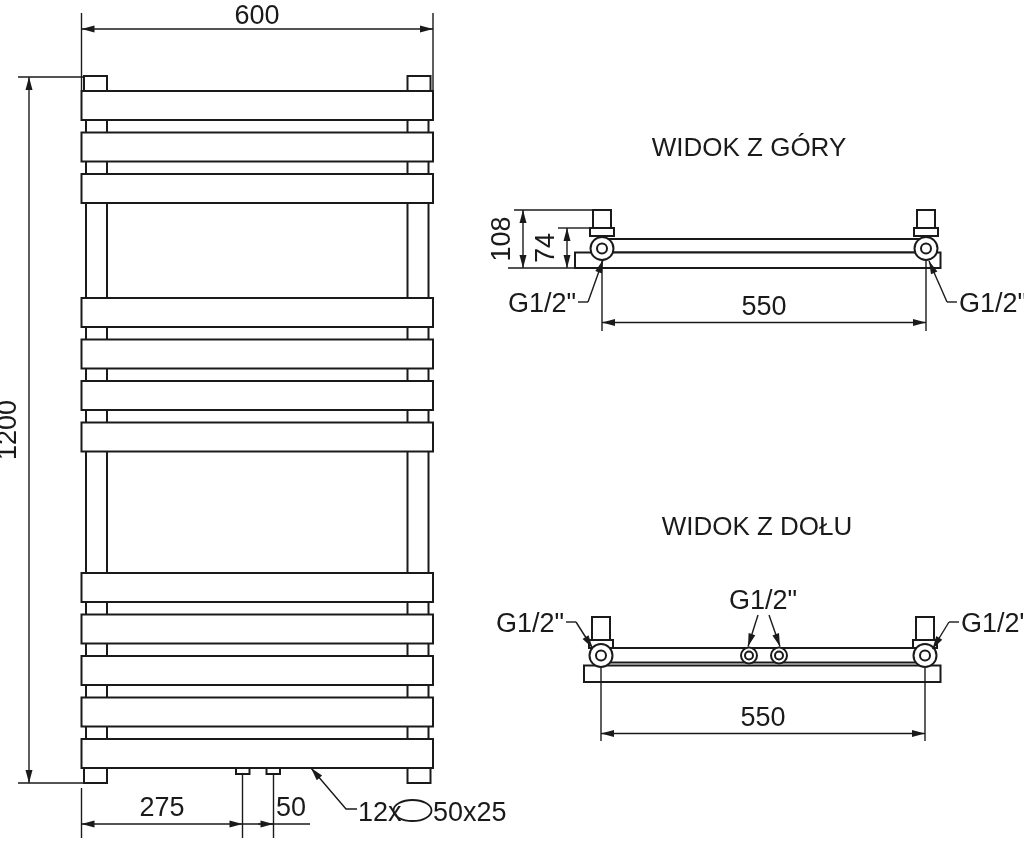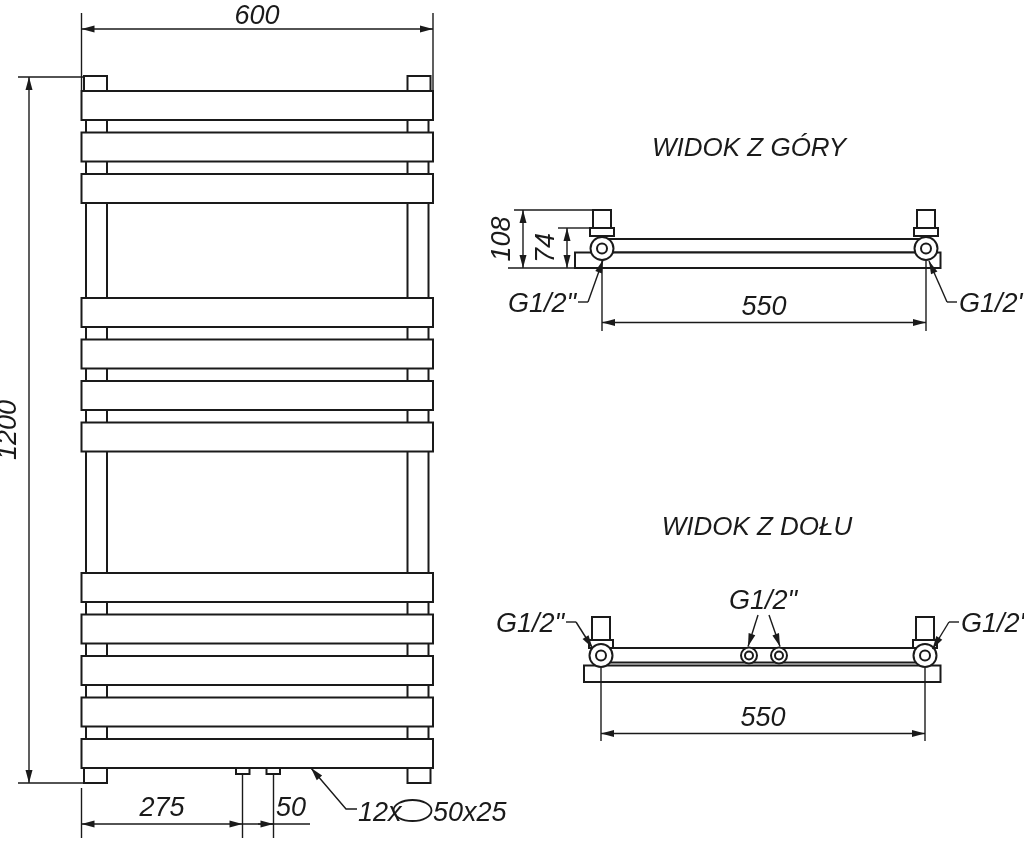--- a/index.html
+++ b/index.html
@@ -1,16 +1,16 @@
 <!DOCTYPE html>
 <html><head>
 <meta charset="utf-8">
 <style>
   html,body{margin:0;padding:0;background:#ffffff;}
-  .stage{position:relative;width:1024px;height:848px;background:#ffffff;overflow:hidden;font-style:italic;}
+  .stage{position:relative;width:1024px;height:848px;background:#ffffff;overflow:hidden;}
   svg{display:block;}
   .obj{fill:#ffffff;stroke:#1a1a1a;stroke-width:2;}
   .dim{fill:none;stroke:#1a1a1a;stroke-width:1.4;}
   .arrfill{fill:#1a1a1a;stroke:none;}
   text{font-family:"Liberation Sans","DejaVu Sans",sans-serif;fill:#1a1a1a;}
   .dimtext{font-size:27px;font-weight:500;}
   .titletext{font-size:26px;font-weight:500;}
 </style>
 </head>
 <body>

